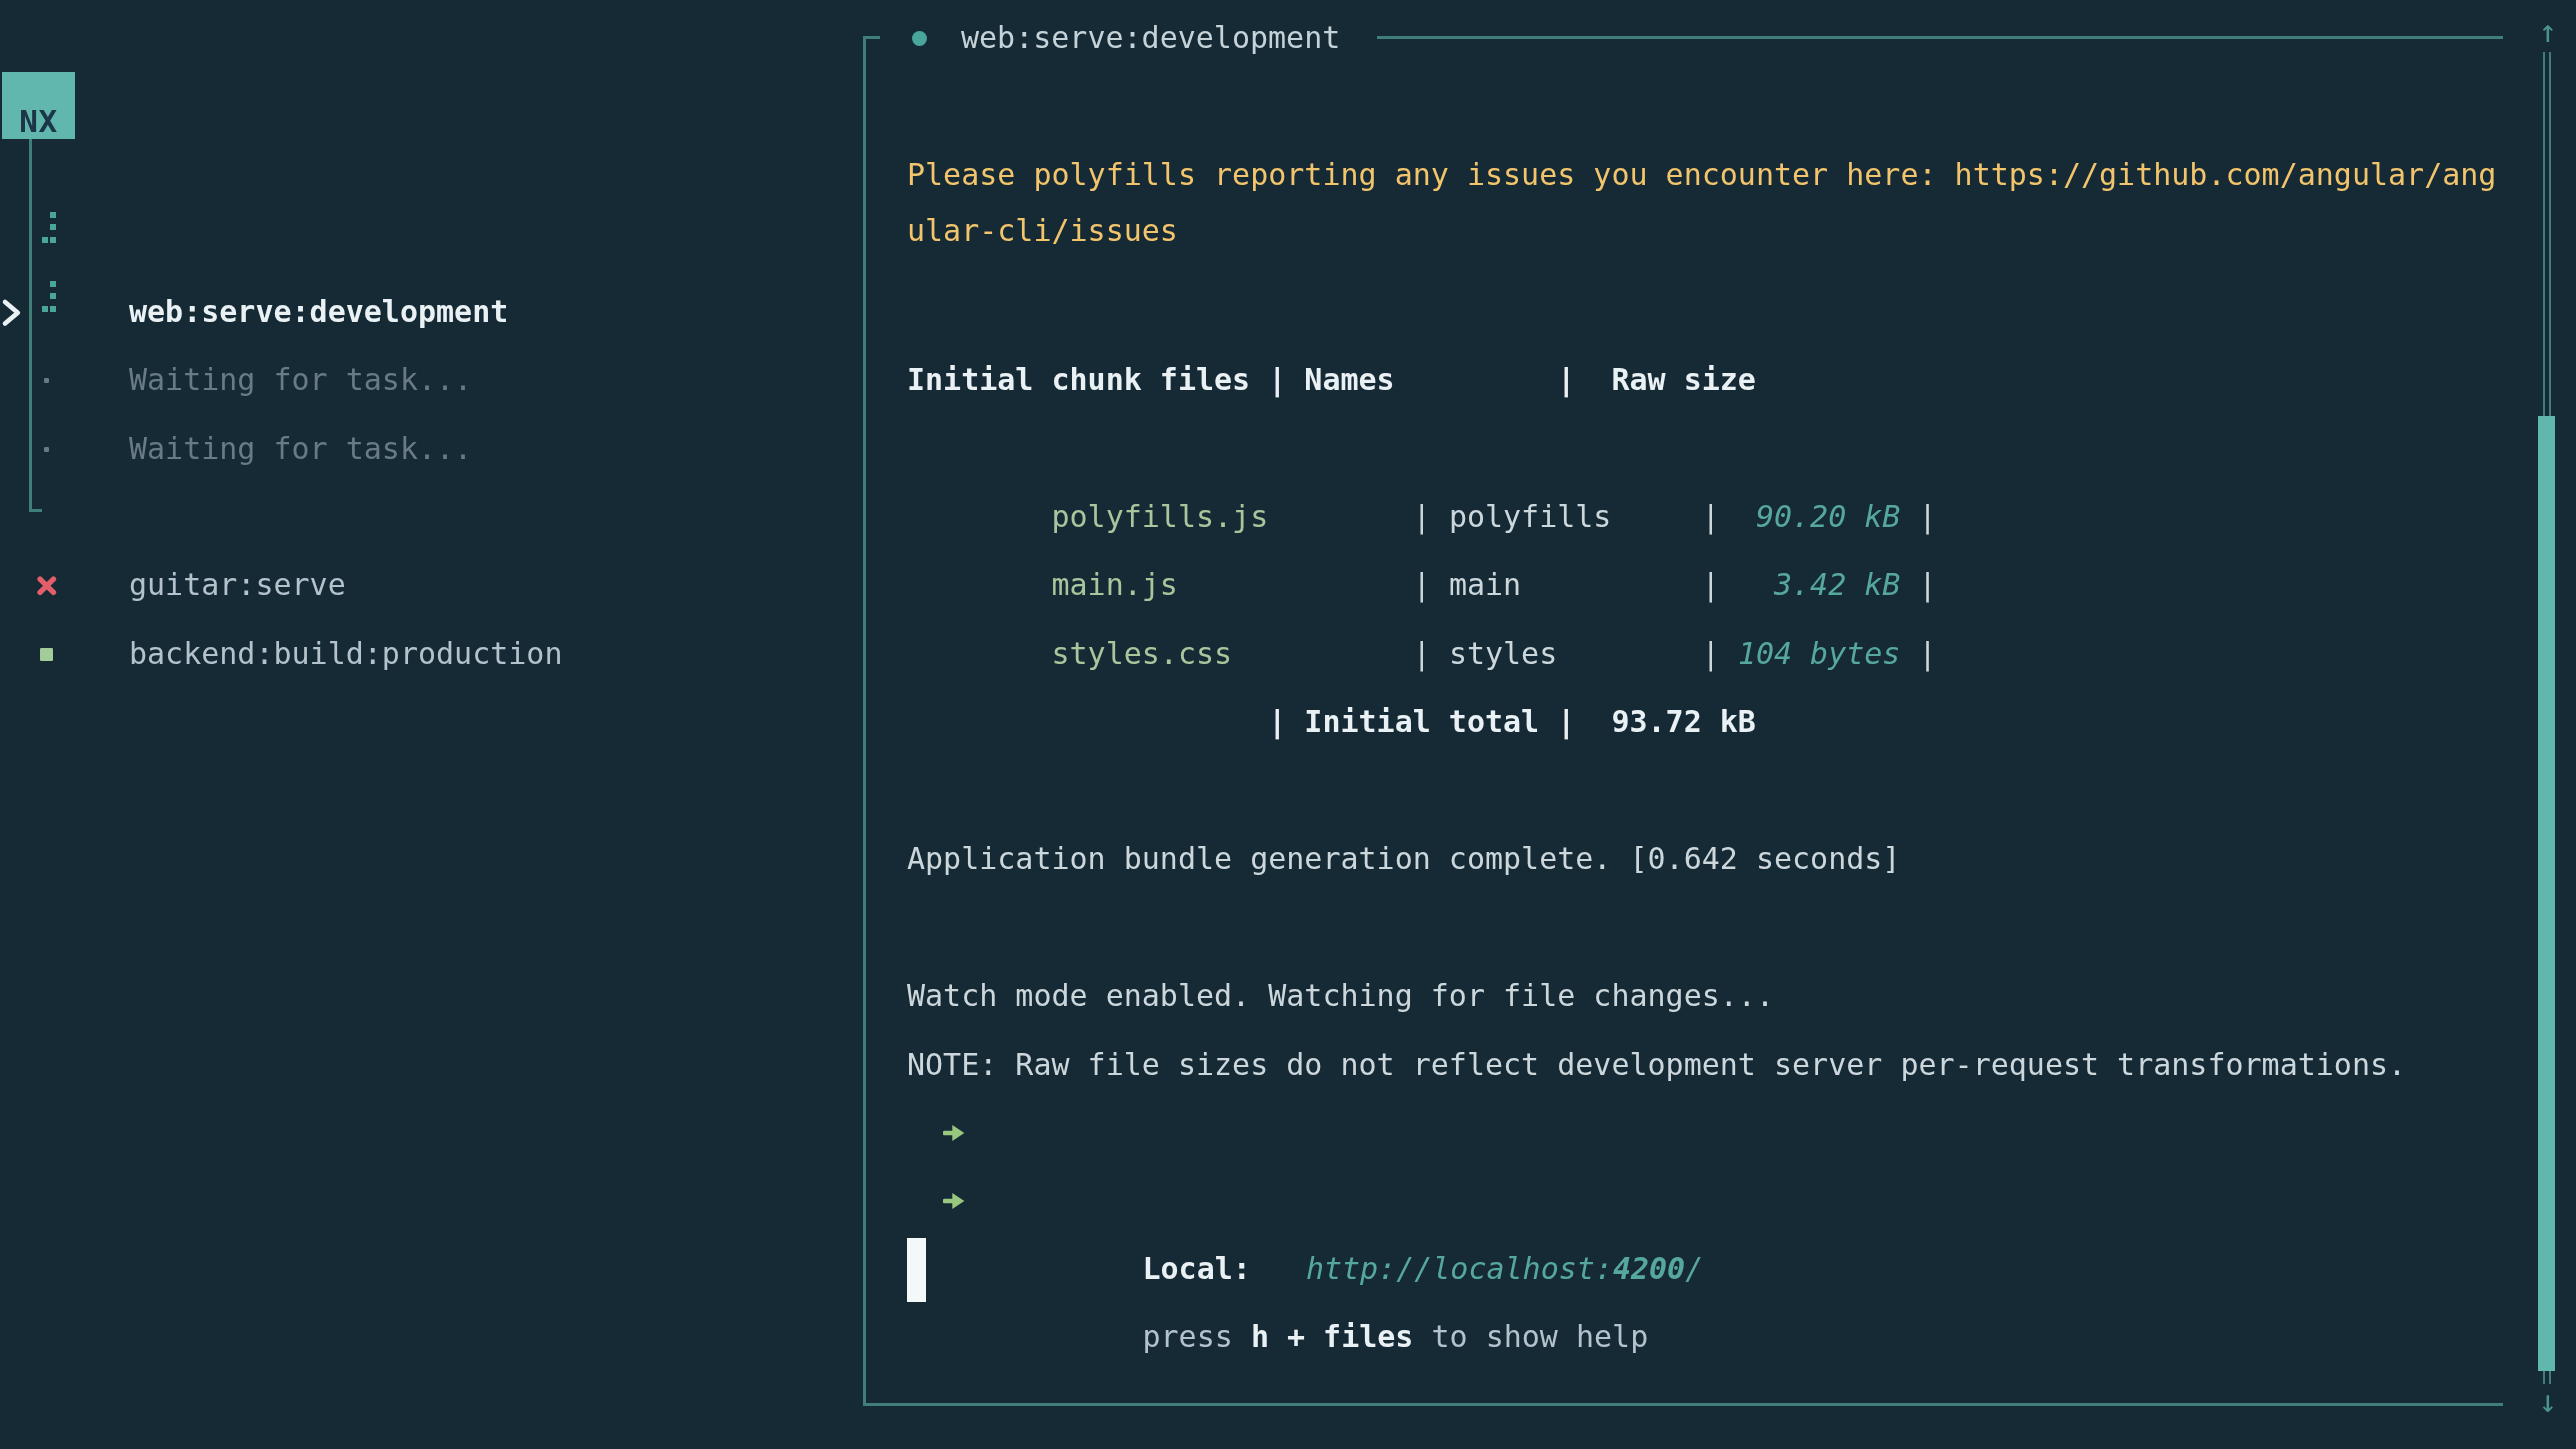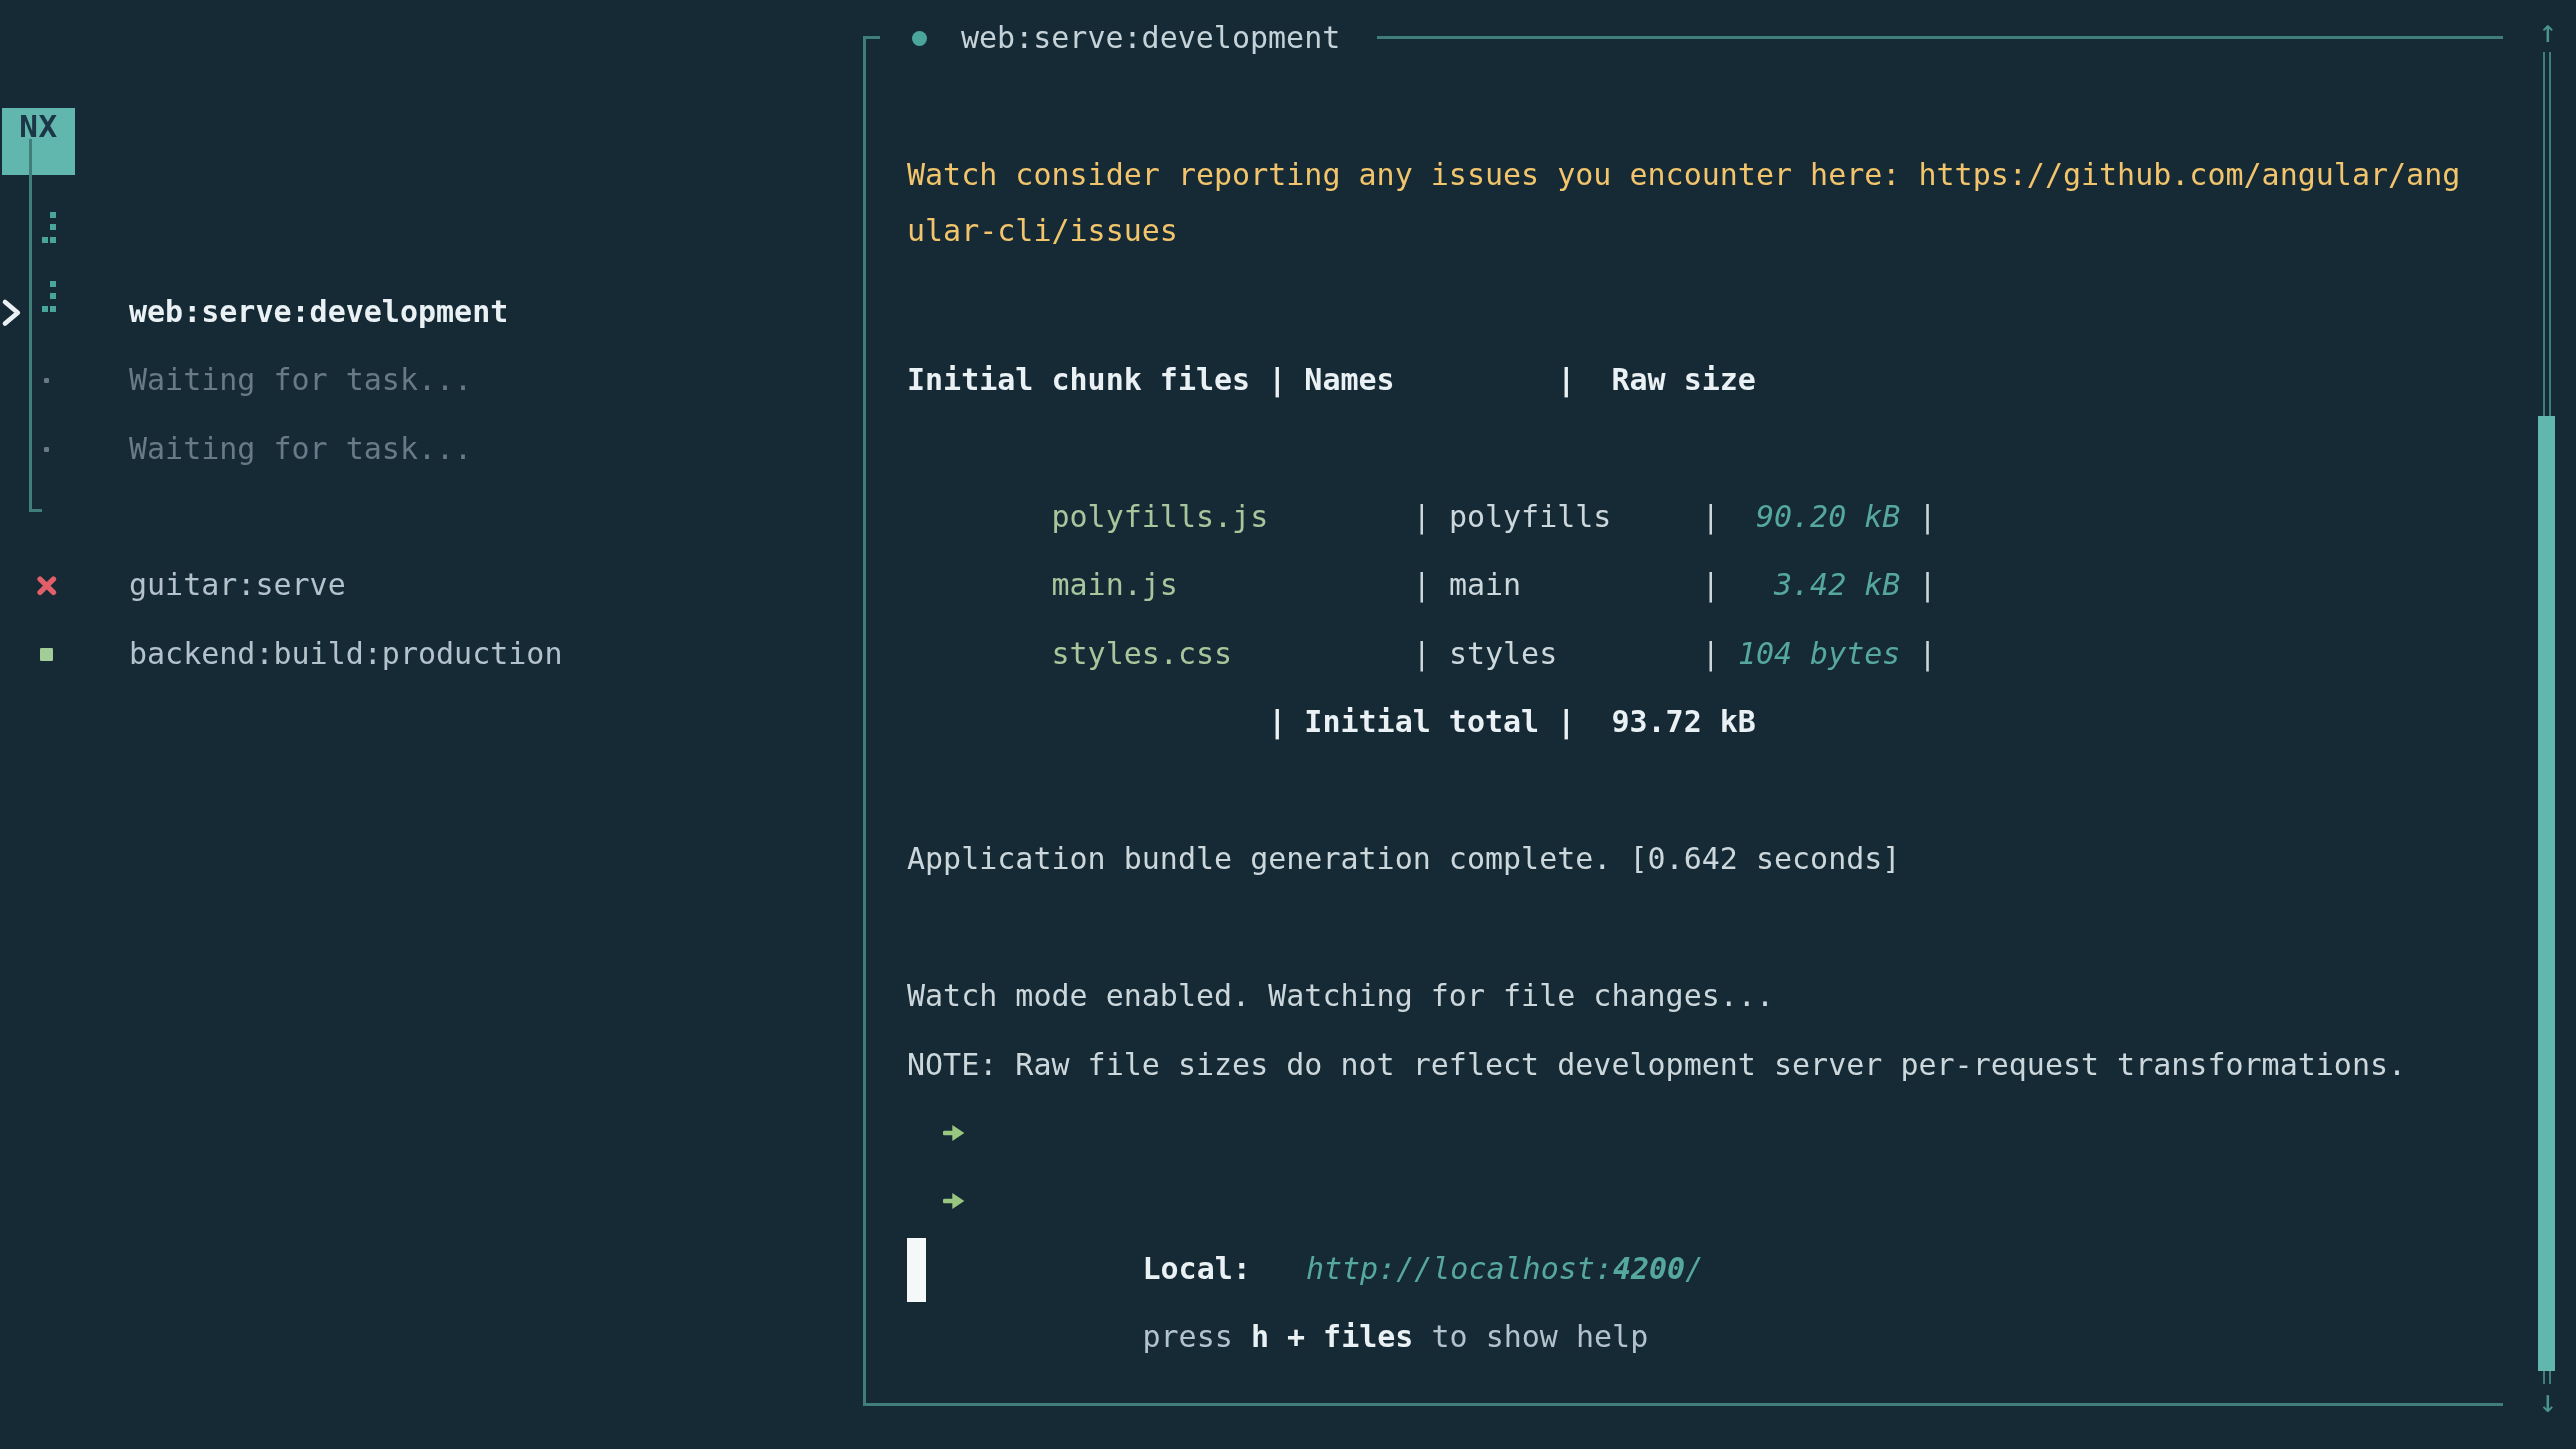--- a/index.html
+++ b/index.html
@@ -21,21 +21,21 @@
   .bright{color:var(--text-bright);}
   .normal{color:var(--text-normal);}
   .dim{color:var(--text-dim);}
   .yellow{color:var(--yellow);}
   .gfile{color:var(--green-file);}
   .tsize{color:var(--teal-size);font-style:italic;}
 
   
   #nx-badge{left:2px;top:72px;width:73px;height:67px;background:var(--teal-bright);
             color:var(--badge-text);font-weight:bold;font-size:31px;
-            display:flex;align-items:flex-start;justify-content:center;letter-spacing:0.7px;margin-top:36px;}
+            display:flex;align-items:flex-end;justify-content:center;letter-spacing:0.7px;}
   #sidebar-header{left:129px;top:72px;width:730px;overflow:hidden;color:var(--text-bright);
                   font-weight:bold;font-size:29.5px;}
   #tree-line{left:29px;top:139px;width:3.4px;height:373px;background:var(--border-teal);}
   #tree-foot{left:29px;top:509px;width:12.7px;height:3.4px;background:var(--border-teal);}
   .task-row{left:0;width:863px;cursor:default;}
   .task-label{position:absolute;left:129px;top:0;}
   .spinner-icon{position:absolute;left:0;top:0;width:68px;height:68px;}
   .spinner-icon i{position:absolute;width:6px;height:6px;background:var(--teal-accent);}
   .spinner-icon .d1{left:50px;top:3.4px;}
   .spinner-icon .d2{left:50px;top:15.4px;}
@@ -145,21 +145,21 @@
 
   <div>
     <div id="pb-left" class="bline"></div>
     <div id="pb-top-stub" class="bline"></div>
     <div id="pb-top" class="bline"></div>
     <div id="pb-bottom" class="bline"></div>
     <div id="panel-bullet" class="abs"></div>
     <div id="panel-title" class="row">web:serve:development</div>
 
     <div id="term" class="abs">
-      <div class="pline yellow" style="top:0;"><span>Watch consider reporting any issues you encounter here: https://github.com/angular/ang</span></div>
+      <div class="pline yellow" style="top:0;"><span>Please polyfills reporting any issues you encounter here: https://github.com/angular/ang</span></div>
       <div class="pline yellow" style="top:56px;"><span>ular-cli/issues</span></div>
 
       <div class="pline bright b" style="top:205px;">Initial chunk files | Names         |  Raw size</div>
 
       <div class="pline" style="top:274px;">
         <span class="gfile">polyfills.js</span><span>        | </span><span>polyfills</span><span>     | </span><span class="tsize"> 90.20 kB</span><span> |</span>
       </div>
       <div class="pline" style="top:342px;">
         <span class="gfile">main.js</span><span>             | </span><span>main</span><span>          | </span><span class="tsize">  3.42 kB</span><span> |</span>
       </div>

